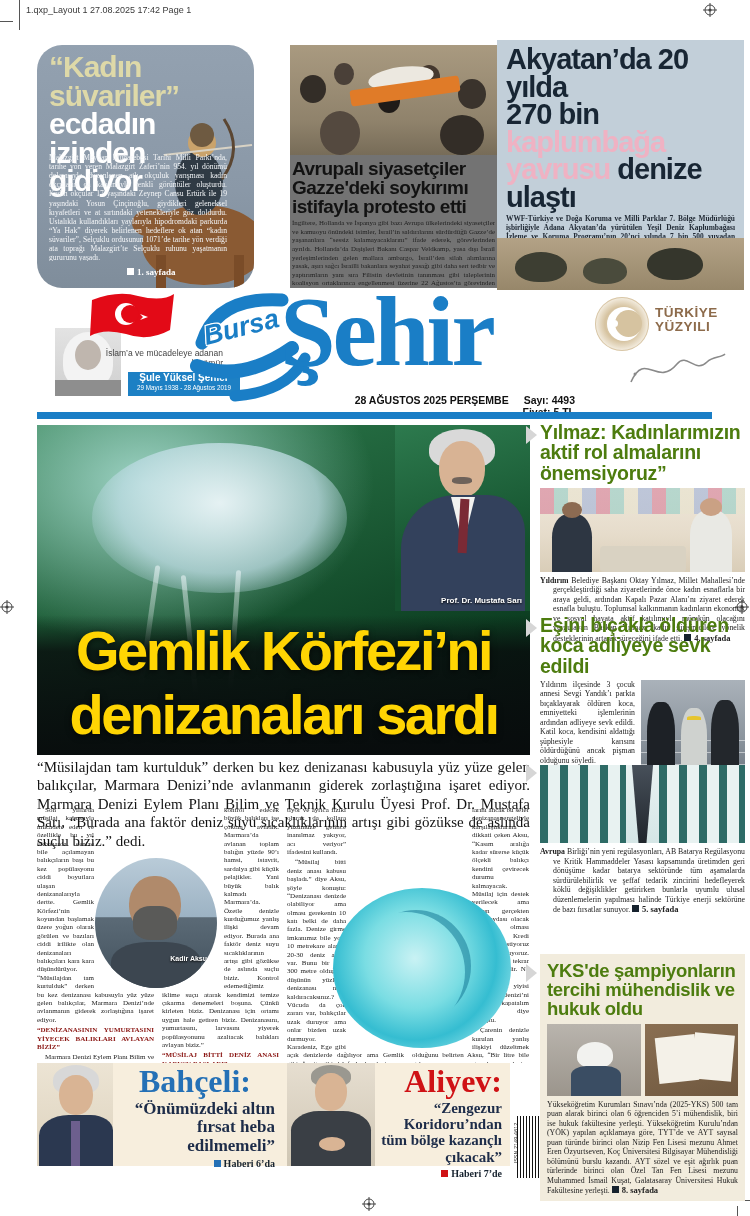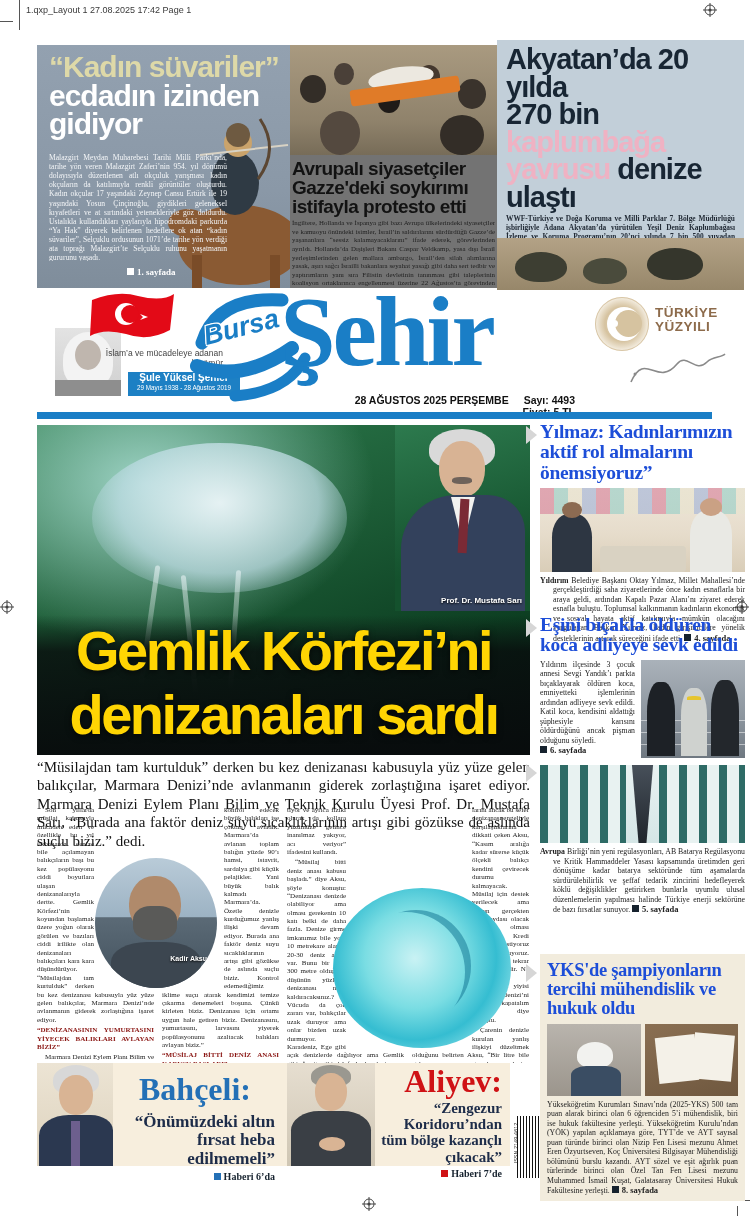--- a/index.html
+++ b/index.html
@@ -5,22 +5,22 @@
   html,body{margin:0;padding:0;background:#fff;}
   .page{position:relative;width:750px;height:1216px;background:#fff;overflow:hidden;
         font-family:"Liberation Serif",serif;color:#1a1a1a;}
   .abs{position:absolute;}
   
   .proof{top:5px;left:26px;font:9px "Liberation Sans",sans-serif;color:#3a3a3a;}
   .cropv{background:#555;width:1px;}
   .croph{background:#555;height:1px;}
   .reg{width:14px;height:14px;}
   
-  .box-kadin{left:37px;top:45px;width:253px;height:243px;overflow:hidden;
-     background:linear-gradient(180deg,#93a1b0,#8a98a7 60%,#7f8d9b);}
+  .box-kadin{left:37px;top:45px;width:217px;height:243px;overflow:hidden;
+     background:linear-gradient(180deg,#93a1b0,#8a98a7 60%,#7f8d9b);border-radius:25px;}
   .kadin-title{position:absolute;left:12px;top:8px;font-family:"Liberation Sans",sans-serif;
      font-weight:bold;font-size:30px;line-height:.95;letter-spacing:-1px;color:#fff;}
   .kadin-t1{color:#ded9a8;}
   .kadin-body{position:absolute;left:12px;top:108px;width:178px;font-size:7.6px;line-height:1.2;
      color:#f4f6f8;text-align:justify;height:108px;overflow:hidden;}
   .kadin-ref{position:absolute;left:90px;top:222px;color:#fff;font-weight:bold;font-size:9px;}
   .sq{display:inline-block;width:7px;height:7px;background:#16222e;margin-right:3px;}
   .sq.w{background:#fff;}
   .sq.blue{background:#2470b6;}
   .sq.red{background:#cf1215;}
@@ -120,22 +120,22 @@
   .aksu-cap{position:absolute;right:10px;bottom:26px;color:#fff;font-family:"Liberation Sans",sans-serif;
      font-size:7px;font-weight:bold;text-shadow:0 1px 2px #000;}
   .jelly2{left:333px;top:888px;width:178px;height:160px;border-radius:50%;
      background:radial-gradient(circle at 46% 44%,#c9f2f4 0%,#7adde3 38%,#35bdd1 62%,#9fe8ee 88%,#d9f6f8 100%);}
   .jelly2 .ring{position:absolute;left:28px;top:22px;width:110px;height:112px;border-radius:50%;
      background:transparent;box-shadow:-10px 6px 0 -4px rgba(21,120,150,.55) inset;}
   
   .rail{left:540px;top:420px;width:205px;height:762px;}
   .tri{position:absolute;left:-14px;width:0;height:0;border-top:9px solid transparent;
      border-bottom:9px solid transparent;border-left:11px solid #d6d6d6;}
-  .rh{font-family:Liberation Serif, serif;font-weight:bold;font-size:19.5px;line-height:1.04;
-     letter-spacing:-.3px;color:#1d4ed8;margin:0;}
+  .rh{font-family:Liberation Sans, sans-serif;font-weight:bold;font-size:19.5px;line-height:1.04;
+     letter-spacing:-.3px;color:#4d7c0f;margin:0;}
   .rbody{font-size:7.8px;line-height:1.22;text-align:justify;color:#222;}
   .hang{padding-left:13px;text-indent:-13px;}
   .s1{position:absolute;left:0;top:2px;width:205px;}
   .s1-photo{width:205px;height:84px;margin:5px 0 4px 0;position:relative;overflow:hidden;
      background:linear-gradient(180deg,#efe7da 0%,#e6dccb 55%,#d9cdb8);}
   .rack{position:absolute;left:0;top:0;width:205px;height:26px;
      background:repeating-linear-gradient(90deg,#d98ba0 0 14px,#9fd0c8 14px 28px,#e8e3cf 28px 42px,#a9b8d8 42px 56px);opacity:.7;}
   .fig{position:absolute;border-radius:40% 40% 0 0;}
   .s2{position:absolute;left:0;top:195px;width:205px;}
   .s2-row{display:flex;gap:6px;margin-top:4px;}
@@ -161,21 +161,21 @@
   
   .bottom{left:37px;top:1063px;width:473px;height:103px;background:#f7eedd;display:flex;}
   .ph-bah{width:76px;height:103px;position:relative;overflow:hidden;flex:none;
      background:linear-gradient(180deg,#ece4d4,#ddd2bd);}
   .bhair{position:absolute;left:16px;top:2px;width:46px;height:30px;border-radius:50% 50% 40% 40%;background:#d8d8d8;}
   .bface{position:absolute;left:22px;top:12px;width:34px;height:40px;border-radius:48%;background:#d9b494;}
   .bsuit{position:absolute;left:2px;top:52px;width:74px;height:51px;border-radius:40% 30% 0 0;background:#2b3850;}
   .btie{position:absolute;left:34px;top:58px;width:9px;height:45px;background:#6d5f8e;}
   .btxt{width:168px;flex:none;padding:2px 6px 0 2px;box-sizing:border-box;}
   .bname{font-family:"Liberation Serif",serif;font-weight:bold;font-size:32px;line-height:1.0;
-     color:#2470b6;text-align:center;margin:8px;}
+     color:#2470b6;text-align:center;margin:0;}
   .bquote{font-family:"Liberation Serif",serif;font-weight:bold;font-size:17px;line-height:1.08;
      color:#1d2c49;text-align:right;margin:3px 0 0 0;}
   .bref{text-align:right;font-weight:bold;font-size:10px;color:#16222e;margin-top:3px;}
   .ph-ali{width:88px;height:103px;position:relative;overflow:hidden;flex:none;margin-left:6px;
      background:linear-gradient(180deg,#e6ded0,#cfc6b4);}
   .ahair2{position:absolute;left:24px;top:2px;width:40px;height:22px;border-radius:50% 50% 40% 40%;background:#9a9890;}
   .aface2{position:absolute;left:28px;top:10px;width:32px;height:38px;border-radius:48%;background:#d9b494;}
   .asuit2{position:absolute;left:4px;top:48px;width:80px;height:55px;border-radius:35% 35% 0 0;background:#3a3f45;}
   .ahands{position:absolute;left:32px;top:74px;width:26px;height:14px;border-radius:50%;background:#d9b494;}
   .atxt{width:131px;flex:none;padding:2px 4px 0 0;box-sizing:border-box;}

